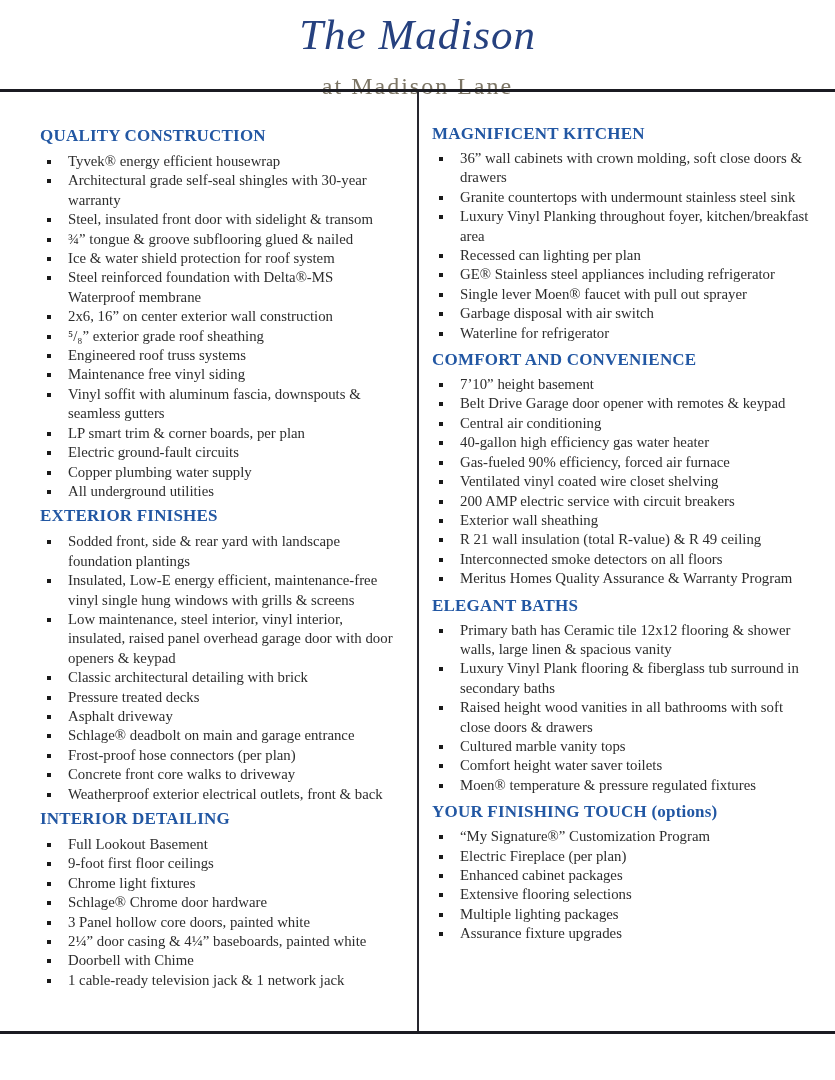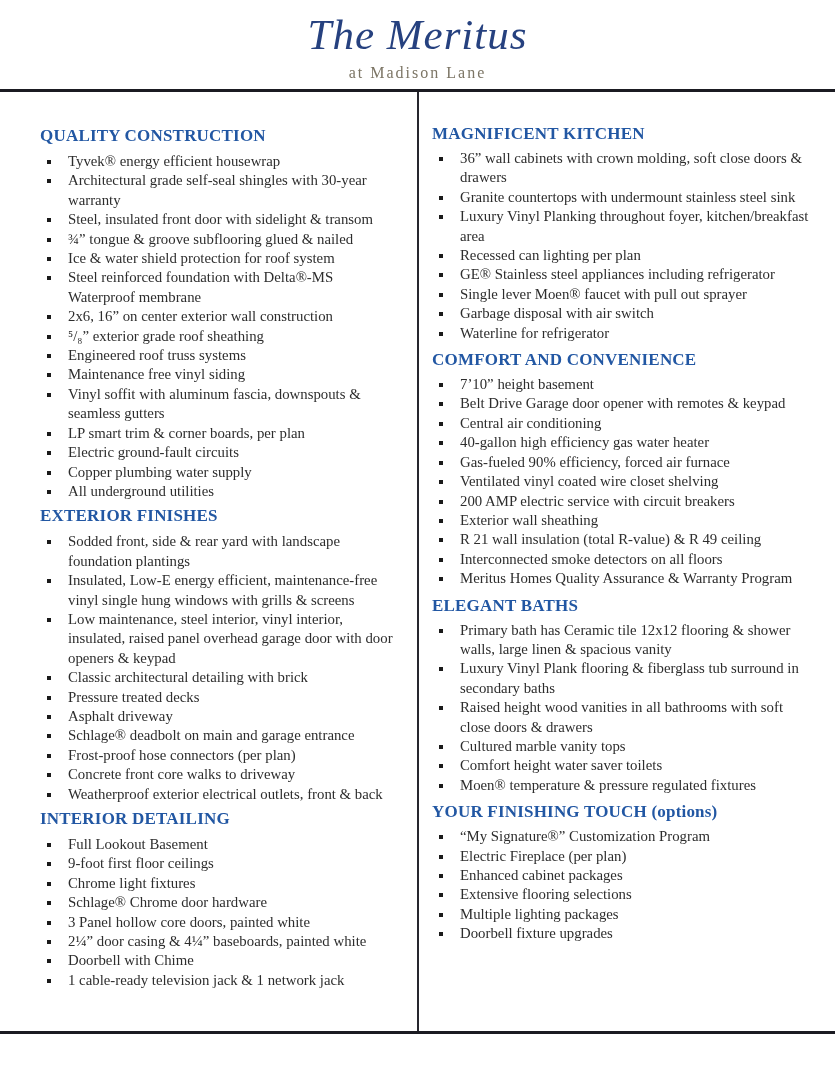--- a/index.html
+++ b/index.html
@@ -22,25 +22,25 @@
   }
   .title {
     font-family: "Liberation Serif", "DejaVu Serif", serif;
     font-style: italic;
     font-size: 43px;
     line-height: 46px;
     color: #26417f;
     letter-spacing: 1px;
   }
   .subtitle {
-    font-size: 16px;
+    font-size: 24px;
     line-height: 20px;
     color: #7c7565;
     letter-spacing: 2px;
-    margin-top: 5px;
+    margin-top: 18px;
   }
   .rule {
     position: absolute;
     left: 0; right: 0;
     height: 3px;
     background: #1b1b22;
   }
   .rule-top { top: 89px; }
   .rule-bottom { top: 1031px; }
   .columns {
@@ -87,21 +87,21 @@
     height: 4px;
     background: #1a1a1a;
   }
 </style>
 </head>
 <body>
 
 <div class="page">
 
   <header class="masthead">
-    <div class="title">The Meritus</div>
+    <div class="title">The Madison</div>
     <div class="subtitle">at Madison Lane</div>
   </header>
 
   <div class="rule rule-top"></div>
 
   <main class="columns">
     <section class="col col-left">
   <section class="feature-section">
     <h2 class="section-title">QUALITY CONSTRUCTION</h2>
     <ul class="feature-list">
@@ -447,21 +447,21 @@
     <span class="item-text">Extensive flooring selections</span>
   </li>
 
   <li class="feature-item">
     <span class="bullet"></span>
     <span class="item-text">Multiple lighting packages</span>
   </li>
 
   <li class="feature-item">
     <span class="bullet"></span>
-    <span class="item-text">Doorbell fixture upgrades</span>
+    <span class="item-text">Assurance fixture upgrades</span>
   </li>
 </ul>
   </section>
 </section>
   </main>
 
   <div class="rule rule-bottom"></div>
 
 </div>
 

